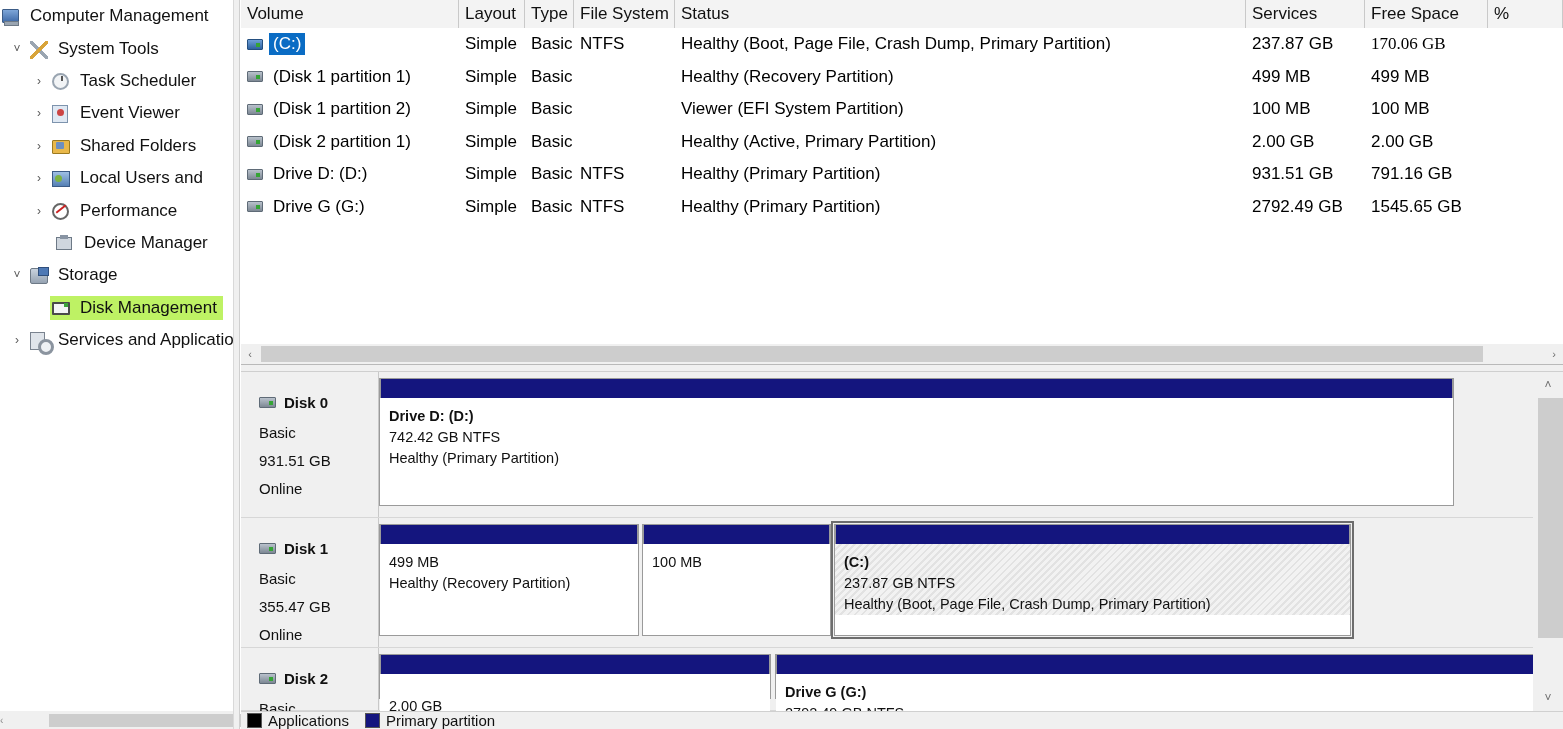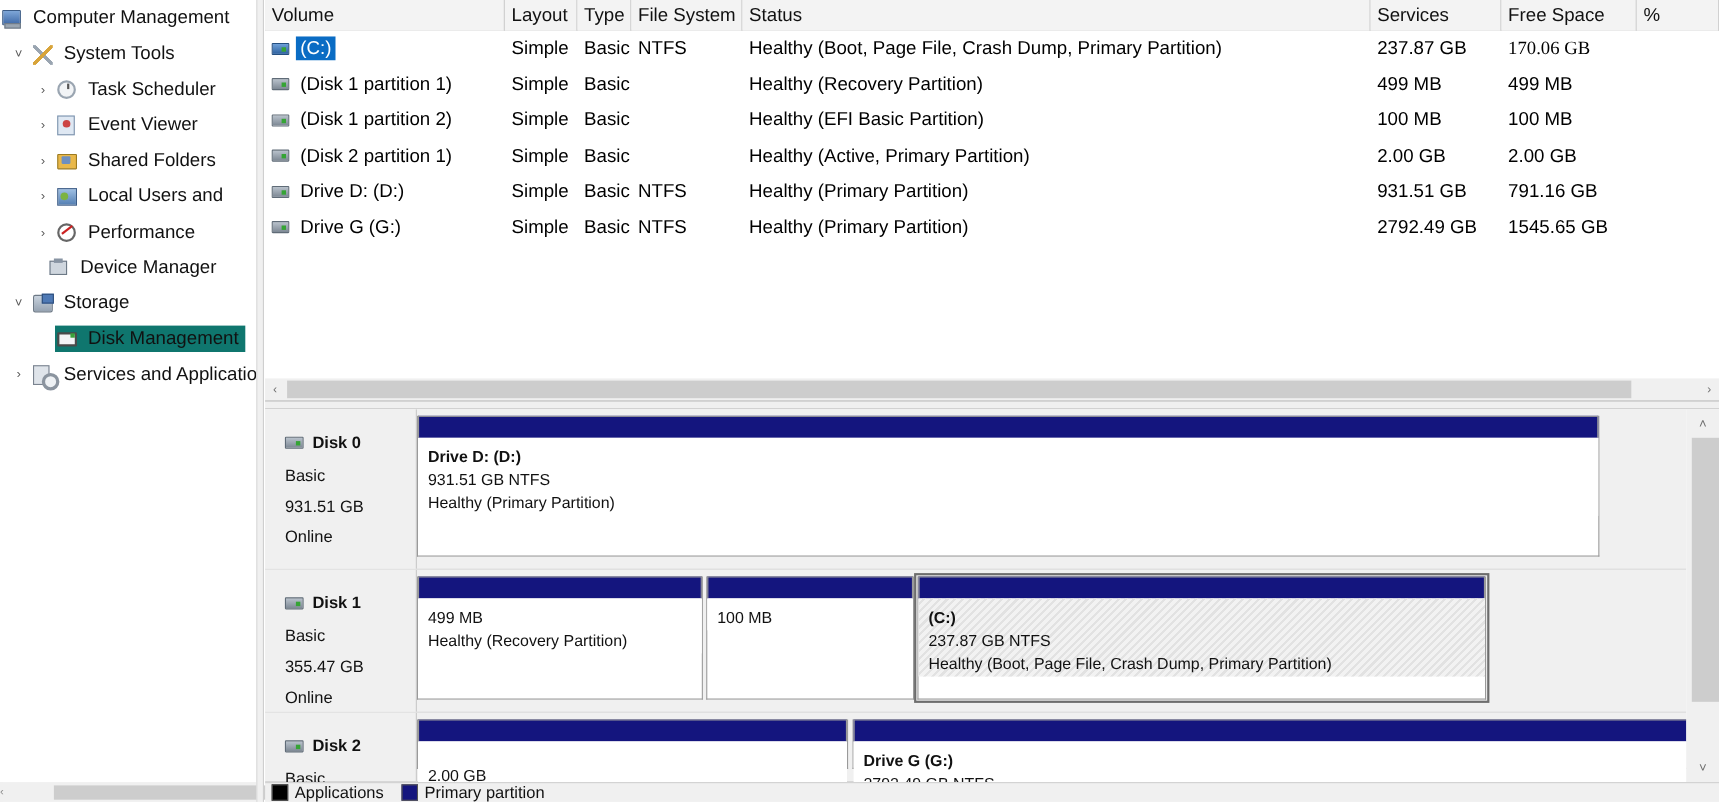--- a/index.html
+++ b/index.html
@@ -16,21 +16,21 @@
   
   #tree-pane {
     position: absolute; left: 0; top: 0; width: 240px; height: 711px;
     background: #ffffff; overflow: hidden;
   }
   .tree-row {
     display: flex; align-items: center;
     height: 32.4px; white-space: nowrap;
     font-size: 17px;
   }
-  .tree-row.sel .tree-label-wrap { background: #0f766e; }
+  .tree-row.sel .tree-label-wrap { background: #bef264; }
   .tw { width: 22px; flex: 0 0 22px; text-align: center;
         color: #5a5a5a; font-size: 12px; line-height: 1; }
   .tw.none { color: transparent; }
   .tree-label-wrap { display: flex; align-items: center; padding: 2px 6px 2px 2px; }
   .ticon { width: 22px; height: 20px; flex: 0 0 22px; position: relative; margin-right: 6px; }
   .tlabel { font-size: 17px; color: #111; }
 
   
   .ic-computer { background: linear-gradient(#7ea6d8,#3f6aa8); border:1px solid #3b5b86; width:17px;height:14px;border-radius:1px; margin-top:3px;}
   .ic-computer:after{content:"";position:absolute;left:2px;top:15px;width:13px;height:3px;background:#9aa5b1;border:1px solid #6d7986;}
@@ -204,21 +204,21 @@
       </div>
       <div class="tree-row" style="padding-left: 28px;">
         <div class="tw">›</div>
         <div class="tree-label-wrap">
           <div class="ticon">
             <div class="ic-perf"></div>
           </div>
           <span class="tlabel">Performance</span>
         </div>
       </div>
-      <div class="tree-row" style="padding-left: 21px;">
+      <div class="tree-row" style="padding-left: 32px;">
         <div class="tw none"></div>
         <div class="tree-label-wrap">
           <div class="ticon">
             <div class="ic-device"></div>
           </div>
           <span class="tlabel">Device Manager</span>
         </div>
       </div>
       <div class="tree-row" style="padding-left: 6px;">
         <div class="tw">˅</div>
@@ -296,21 +296,21 @@
           <div class="cell" style="width: 123px; flex: 0 0 123px;">499 MB</div>
         </div>
         <div class="rowline">
           <div class="cell volcell" style="width: 218px; flex: 0 0 218px;">
             <span class="dicon"></span>
             <span class="vname">(Disk 1 partition 2)</span>
           </div>
           <div class="cell" style="width: 66px; flex: 0 0 66px;">Simple</div>
           <div class="cell" style="width: 49px; flex: 0 0 49px;">Basic</div>
           <div class="cell" style="width: 101px; flex: 0 0 101px;"></div>
-          <div class="cell" style="width: 571px; flex: 0 0 571px;">Healthy (EFI Basic Partition)</div>
+          <div class="cell" style="width: 571px; flex: 0 0 571px;">Viewer (EFI System Partition)</div>
           <div class="cell" style="width: 119px; flex: 0 0 119px;">100 MB</div>
           <div class="cell" style="width: 123px; flex: 0 0 123px;">100 MB</div>
         </div>
         <div class="rowline">
           <div class="cell volcell" style="width: 218px; flex: 0 0 218px;">
             <span class="dicon"></span>
             <span class="vname">(Disk 2 partition 1)</span>
           </div>
           <div class="cell" style="width: 66px; flex: 0 0 66px;">Simple</div>
           <div class="cell" style="width: 49px; flex: 0 0 49px;">Basic</div>
@@ -365,21 +365,21 @@
           </div>
           <div class="dl">Basic</div>
           <div class="dl">931.51 GB</div>
           <div class="dl">Online</div>
         </div>
         <div class="parts">
           <div class="part" style="left: 0px; width: 1075px; height: 128px;">
             <div class="cap"></div>
             <div class="body">
               <div class="t1">Drive D:  (D:)</div>
-              <div>931.51 GB NTFS</div>
+              <div>742.42 GB NTFS</div>
               <div>Healthy (Primary Partition)</div>
             </div>
           </div>
         </div>
       </div>
       <div class="disk-row" style="height: 130px;">
         <div class="disk-info">
           <div class="dl1">
             <span class="dicon2"></span>
             <span>Disk 1</span>

